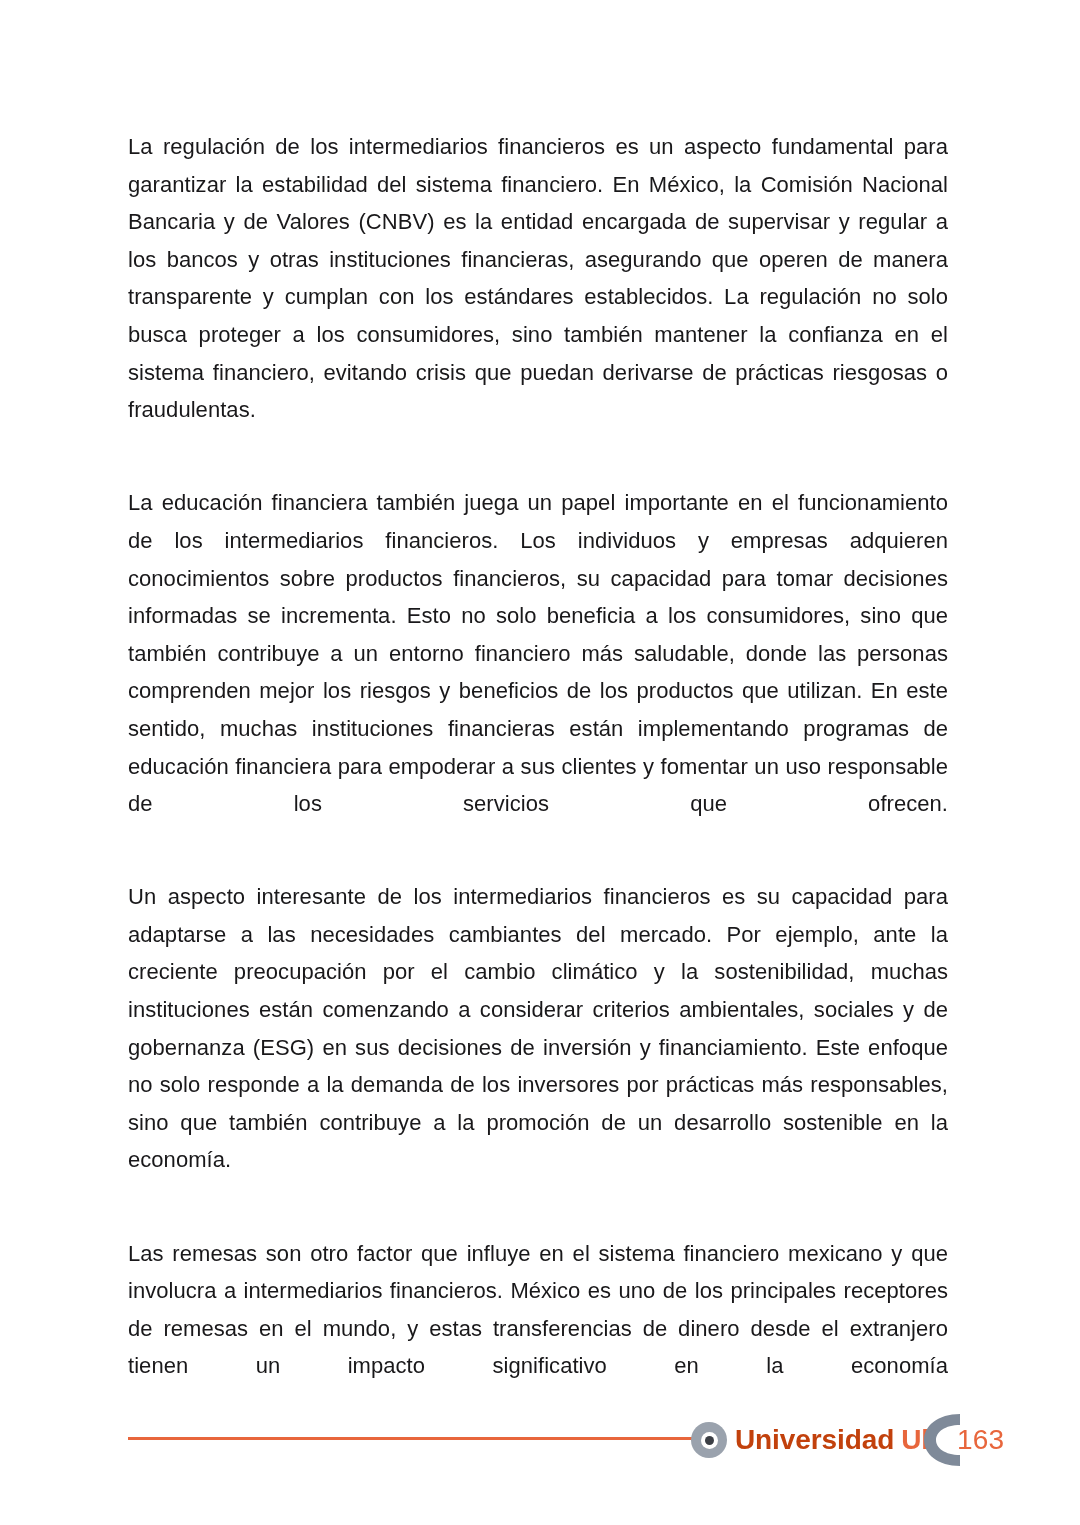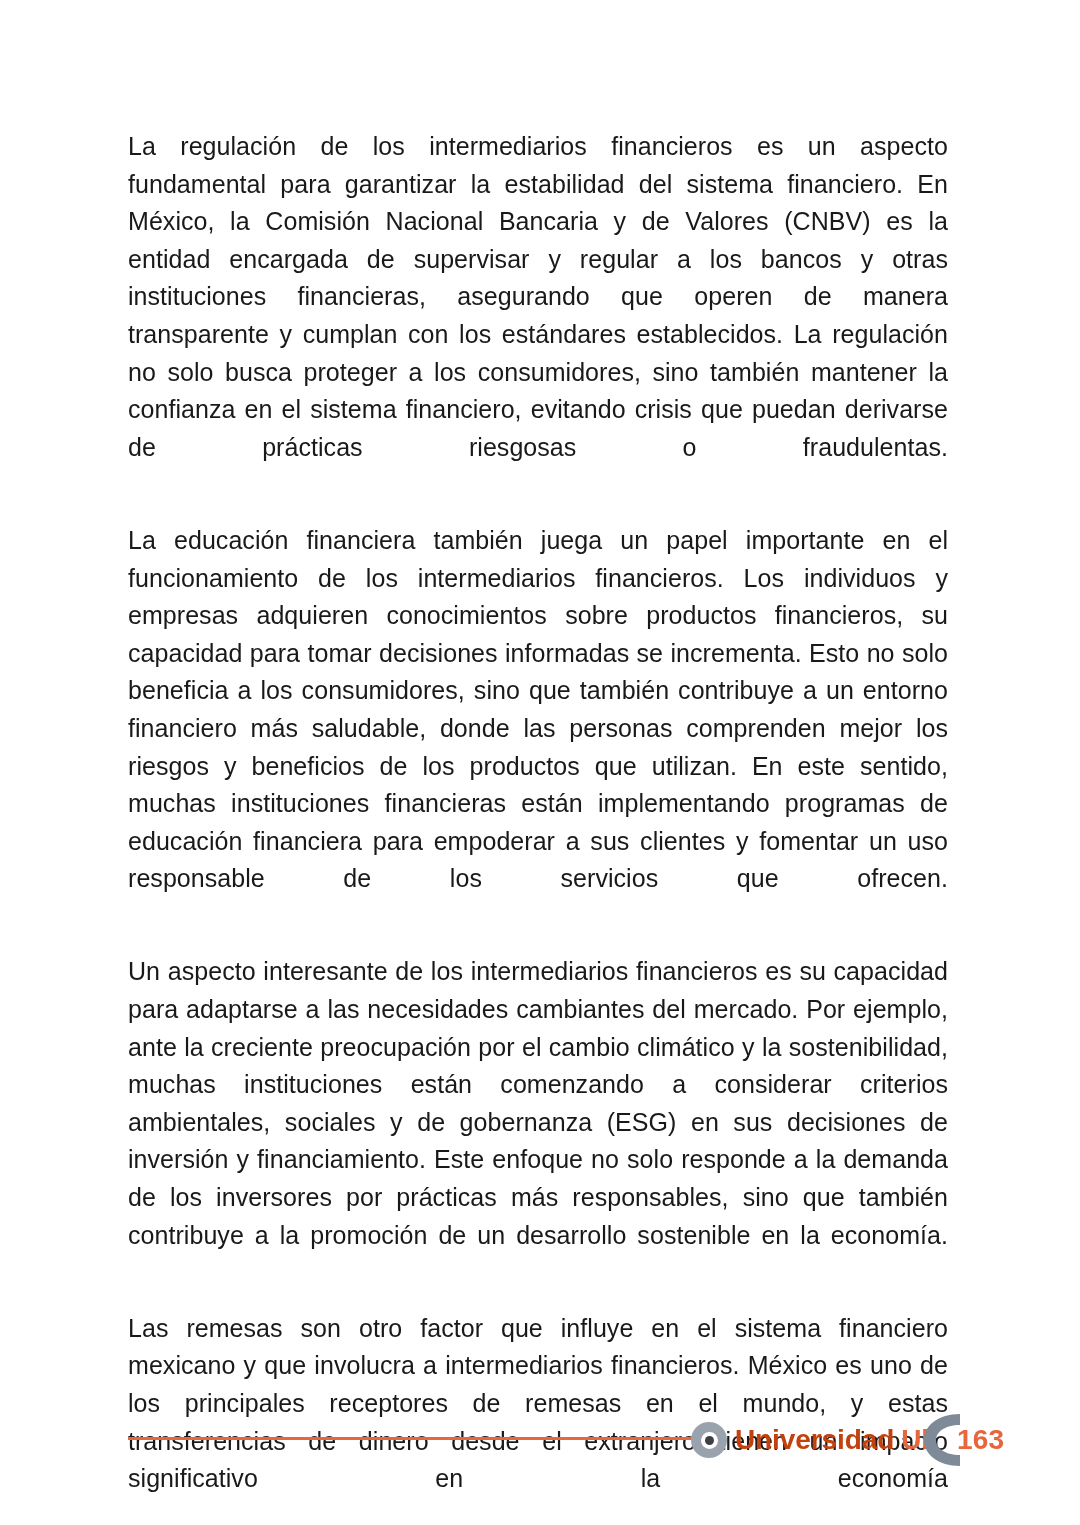--- a/index.html
+++ b/index.html
@@ -28,21 +28,21 @@
   
   .content {
     position: absolute;
     left: 128px;
     top: 128px;
     width: 820px;
   }
 
   .para {
     margin: 0 0 18px 0;
-    font-size: 25px;
+    font-size: 22px;
     line-height: 37.6px;
     text-align: justify;
     text-justify: inter-word;
     letter-spacing: 0.05px;
     color: #19181a;
     font-weight: 400;
     word-spacing: 0.3px;
     hyphens: none;
   }
   .para:last-child {
@@ -126,21 +126,21 @@
     width: 48px;
     height: 64px;
   }
 
   .footer-page-number {
     position: absolute;
     left: 957px;
     top: 17px;
     font-size: 28px;
     line-height: 38px;
-    font-weight: 700;
+    font-weight: 400;
     color: #e8663c;
     letter-spacing: 0.2px;
     text-align: right;
   }
 </style>
 </head>
 <body>
 
 <div class="page">
 

